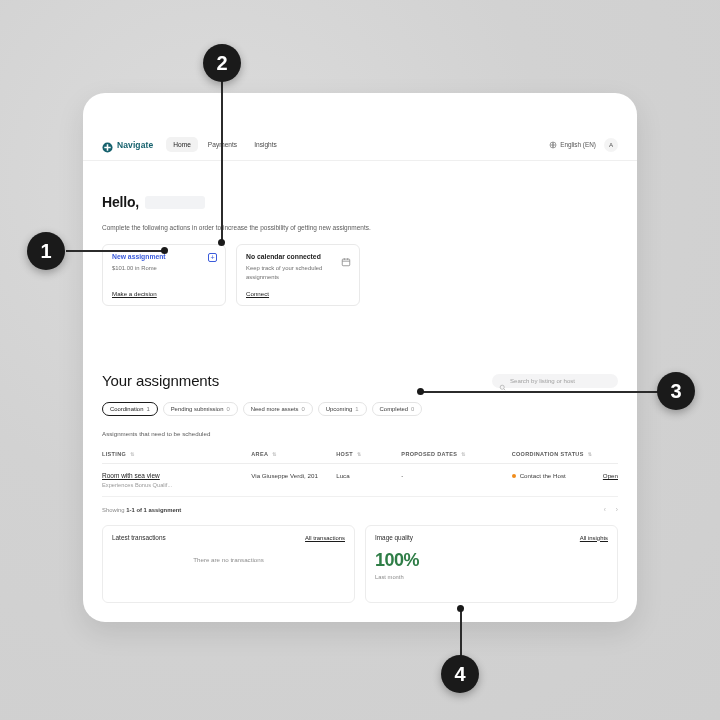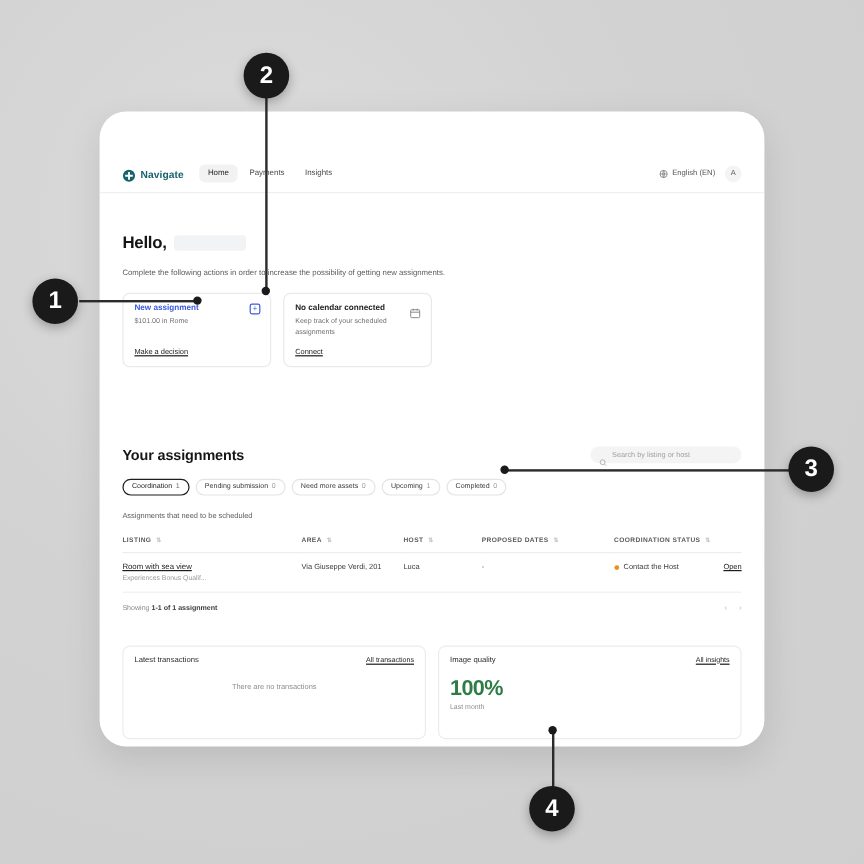--- a/index.html
+++ b/index.html
@@ -86,21 +86,21 @@
   .ac-icon { position: absolute; right: 8px; top: 8px; }
   .plus-box {
     width: 9px; height: 9px; border: 1px solid #3b5bdb; border-radius: 2px;
     display: flex; align-items: center; justify-content: center;
     color: #3b5bdb; font-size: 7px; line-height: 1;
   }
   .cal-icon { width: 10px; height: 10px; display: block; }
 
   
   .section-title {
-    font-size: 12px; font-weight: 700; color: #161616; letter-spacing: -.1px;
+    font-size: 15px; font-weight: 400; color: #161616; letter-spacing: -.1px;
   }
   #assignments-head {
     display: flex; align-items: center; justify-content: space-between;
     margin-top: 66px;
   }
   .search-box {
     width: 126px; height: 14px; border-radius: 8px; background: #f4f4f5;
     display: flex; align-items: center; gap: 4px; padding: 0 7px;
   }
   .search-icon { width: 7px; height: 7px; display: block; flex: none; }
@@ -143,21 +143,21 @@
     display: flex; align-items: center; justify-content: space-between;
     margin-top: 9px;
   }
   .showing { font-size: 5.9px; color: #8a8a8a; }
   .showing b { color: #3c3c3c; font-weight: 700; }
   .pager { display: flex; gap: 10px; }
   .pager span { font-size: 6.5px; color: #b8b8b8; }
 
   
   #about-head { margin-top: 30px; }
-  .work-cards { display: flex; gap: 10px; margin-top: 28px; }
+  .work-cards { display: flex; gap: 10px; margin-top: 12px; }
   .work-card {
     flex: 1; border: 1px solid #ececec; border-radius: 6px;
     padding: 8px 9px; height: 78px; position: relative;
   }
   .wc-head { display: flex; align-items: center; justify-content: space-between; }
   .wc-title { font-size: 6.4px; color: #2b2b2b; }
   .wc-link { font-size: 5.9px; color: #1c1c1c; text-decoration: underline; }
   .wc-empty {
     font-size: 6.2px; color: #8d8d8d; text-align: center; margin-top: 15px;
   }

